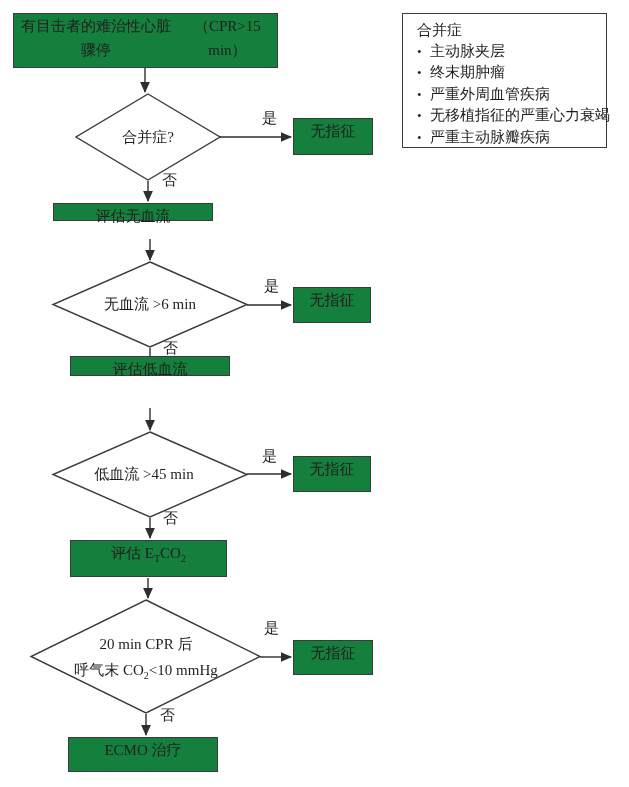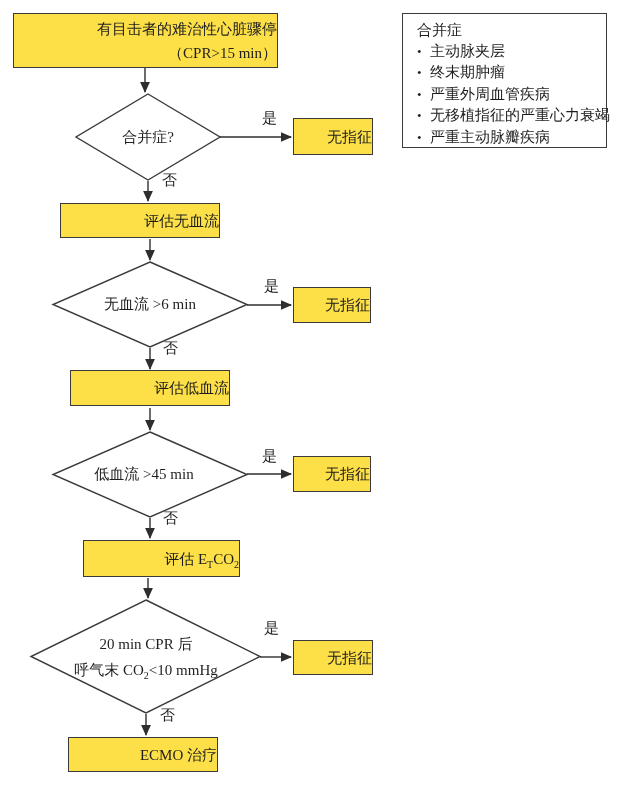--- a/index.html
+++ b/index.html
@@ -8,23 +8,23 @@
     width:629px;height:787px;
     background:#ffffff;
     font-family:"Liberation Serif","DejaVu Serif",serif;
     color:#1e1e1e;
     overflow:hidden;
   }
   #connectors{position:absolute;left:0;top:0;width:629px;height:787px;}
   .node{
     position:absolute;
     border:1.4px solid #3a3a3a;
-    background:#fde047;
-    display:flex;flex-direction:column;
-    align-items:flex-end;justify-content:center;
+    background:#15803d;
+    display:flex;flex-direction:row;
+    align-items:flex-start;justify-content:center;
     text-align:center;
     font-size:15px;line-height:24px;
     box-sizing:border-box;
   }
   .dtext{
     position:absolute;
     transform:translate(-50%,-50%);
     text-align:center;
     font-size:15px;line-height:26px;
     white-space:nowrap;
@@ -82,27 +82,27 @@
   </div>
 
   <div class="dtext" style="left:148px;top:137px;">合并症?</div>
   <div class="dtext" style="left:150px;top:304px;">无血流 &gt;6 min</div>
   <div class="dtext" style="left:144px;top:474px;">低血流 &gt;45 min</div>
   <div class="dtext" style="left:146px;top:657px;">
     <div>20 min CPR 后</div>
     <div><span>呼气末 CO</span><sub class="sm">2</sub><span>&lt;10 mmHg</span></div>
   </div>
 
-  <div class="node" style="left:60px;top:203px;width:160px;height:35px;">
+  <div class="node" style="left:53px;top:203px;width:160px;height:18px;">
     <div>评估无血流</div>
   </div>
-  <div class="node" style="left:70px;top:370px;width:160px;height:36px;">
+  <div class="node" style="left:70px;top:356px;width:160px;height:20px;">
     <div>评估低血流</div>
   </div>
-  <div class="node" style="left:70px;top:540px;width:157px;height:37px;margin-left:13px;">
+  <div class="node" style="left:70px;top:540px;width:157px;height:37px;">
     <div><span>评估 E</span><sub class="sm">T</sub><span>CO</span><sub class="sm">2</sub></div>
   </div>
   <div class="node" style="left:68px;top:737px;width:150px;height:35px;">
     <div>ECMO 治疗</div>
   </div>
 
   <div class="node" style="left:293px;top:118px;width:80px;height:37px;">
     <div>无指征</div>
   </div>
   <div class="node" style="left:293px;top:287px;width:78px;height:36px;">

